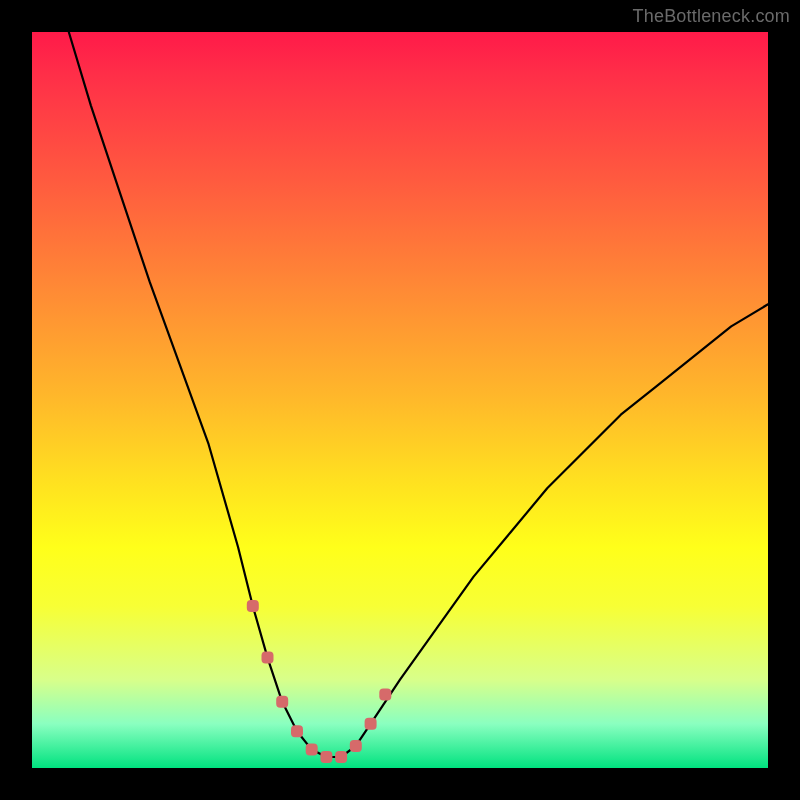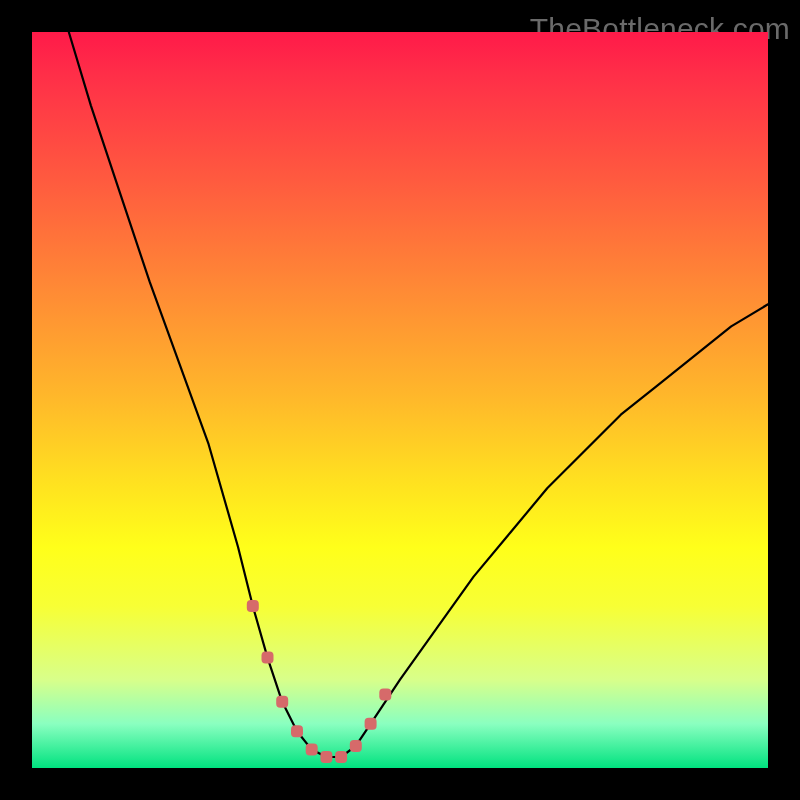--- a/index.html
+++ b/index.html
@@ -33,24 +33,24 @@
       #ffb92a 50%,
       #ffe41f 62%,
       #ffff1a 70%,
       #f7ff35 78%,
       #d8ff8a 88%,
       #8affc0 94%,
       #00e27f 100%);
   }
   .watermark {
     position: absolute;
-    top: 12px;
+    top: 6px;
     right: 10px;
     color: #6a6a6a;
-    font-size: 30px;
+    font-size: 18px;
     font-weight: 500;
     letter-spacing: 0.2px;
     user-select: none;
   }
   svg.curve {
     position: absolute;
     left: 0;
     top: 0;
     width: 736px;
     height: 736px;

